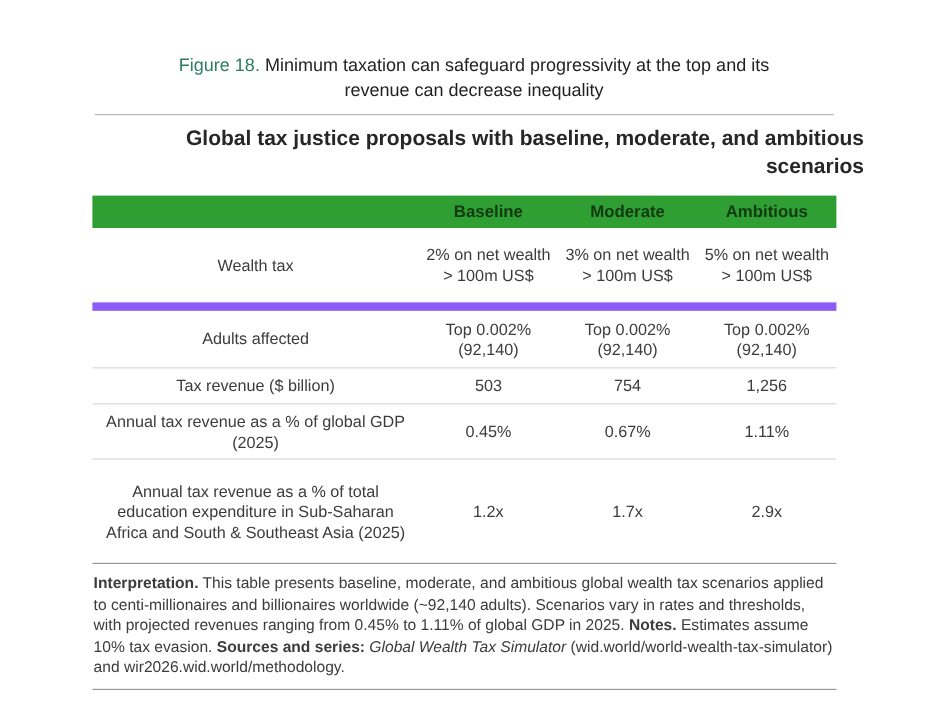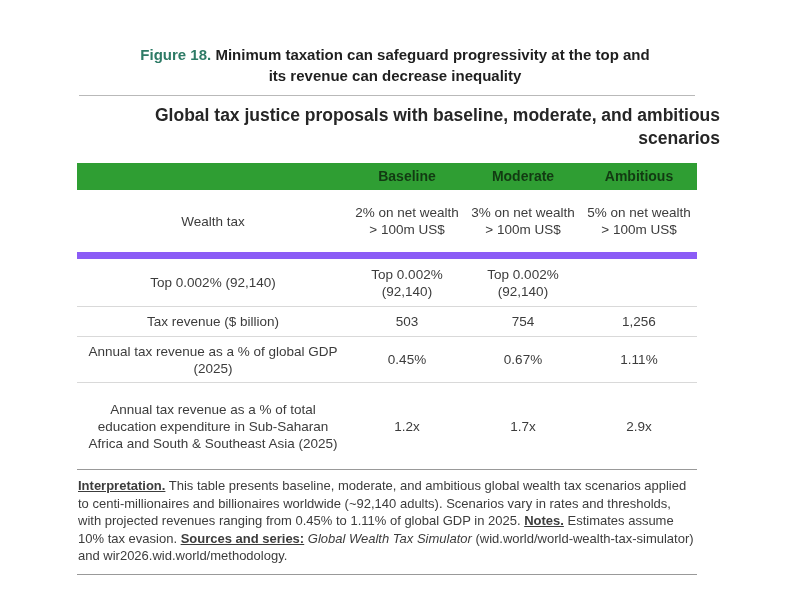--- a/index.html
+++ b/index.html
@@ -5,21 +5,21 @@
   * { margin:0; padding:0; box-sizing:border-box; }
   html,body { background:#ffffff; }
   .page {
     width:790px; height:602px; position:relative; overflow:hidden;
     background:#ffffff;
     font-family:"Liberation Sans", sans-serif;
     color:#3c3c3c;
   }
   .figure-heading {
     margin:44px auto 0; width:530px; text-align:center;
-    font-size:15px; line-height:21px; font-weight:bold; color:#1f1f1f;
+    font-size:15px; line-height:21px; font-weight:normal; color:#1f1f1f;
   }
   .figure-label { color:#2e7b66; }
   .title-rule {
     margin:9px 0 0 79px; width:616px; height:0;
     border:0; border-top:1px solid #b9b9b9;
   }
   .table-title {
     margin:8px auto 0; width:650px; text-align:right;
     font-size:17.5px; line-height:23px; font-weight:bold; color:#262626;
   }
@@ -35,21 +35,21 @@
   .row-adults    { min-height:48px; border-bottom:1px solid #d9d9d9; }
   .row-revenue   { min-height:30px; border-bottom:1px solid #d9d9d9; }
   .row-gdp       { min-height:46px; border-bottom:1px solid #d9d9d9; }
   .row-education { min-height:86px; }
   .notes {
     margin:0 0 0 77px; width:620px;
     border-top:1px solid #999999; border-bottom:1px solid #999999;
     padding:7px 2px 9px 1px;
     font-size:13px; line-height:17.6px; color:#3c3c3c; text-align:left;
   }
-  .b { font-weight:bold;text-decoration:underline; }
+  .b { font-weight:bold; }
   .i { font-style:italic; }
 </style>
 </head>
 <body>
 
 <div class="page">
 
   <div class="figure-heading">
     <span class="figure-label">Figure 18.</span>
     <span>Minimum taxation can safeguard progressivity at the top and its revenue can decrease inequality</span>
@@ -69,20 +69,21 @@
     </div>
 
     <div class="trow row-wealth">
       <div class="cell">Wealth tax</div>
       <div class="cell">2% on net wealth &gt; 100m US$</div>
       <div class="cell">3% on net wealth &gt; 100m US$</div>
       <div class="cell">5% on net wealth &gt; 100m US$</div>
     </div>
 
     <div class="trow row-adults">
+      <div class="cell">Adults affected</div>
       <div class="cell">Top 0.002% (92,140)</div>
       <div class="cell">Top 0.002% (92,140)</div>
       <div class="cell">Top 0.002% (92,140)</div>
     </div>
 
     <div class="trow row-revenue">
       <div class="cell">Tax revenue ($ billion)</div>
       <div class="cell">503</div>
       <div class="cell">754</div>
       <div class="cell">1,256</div>

